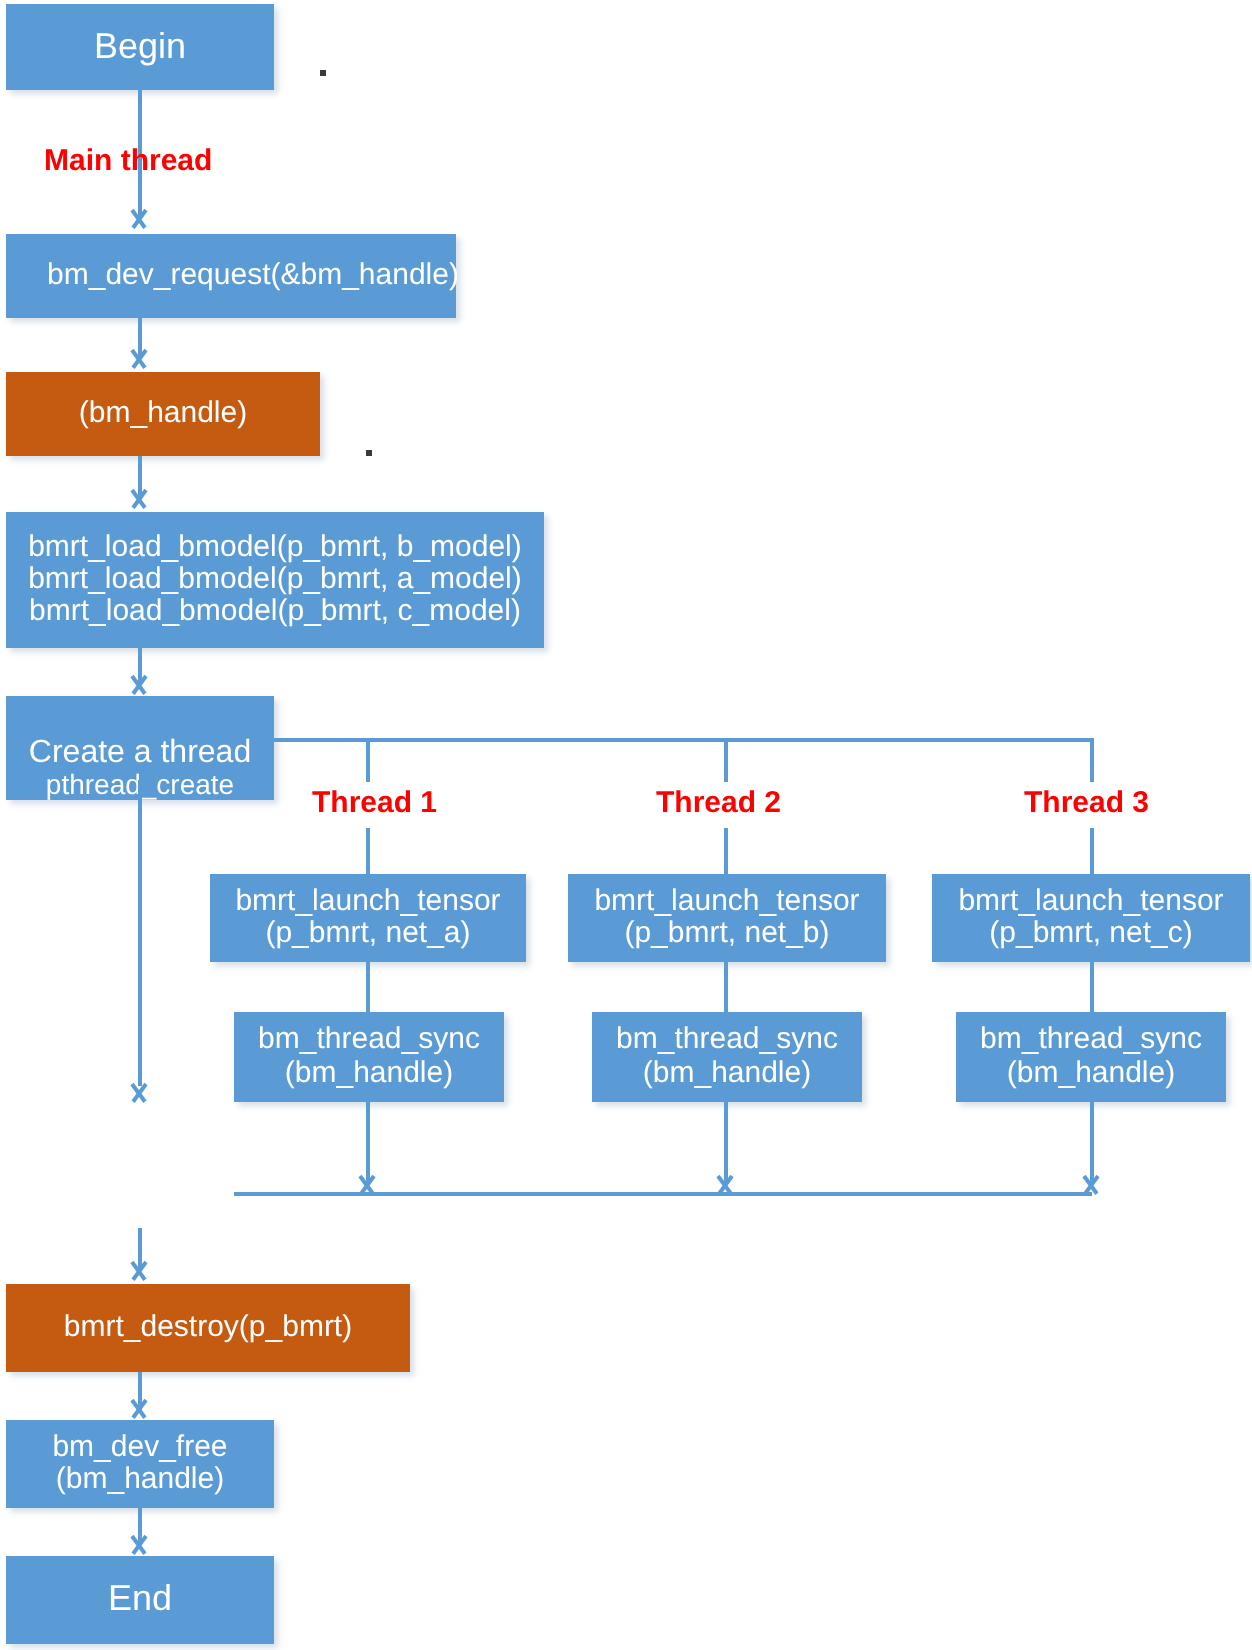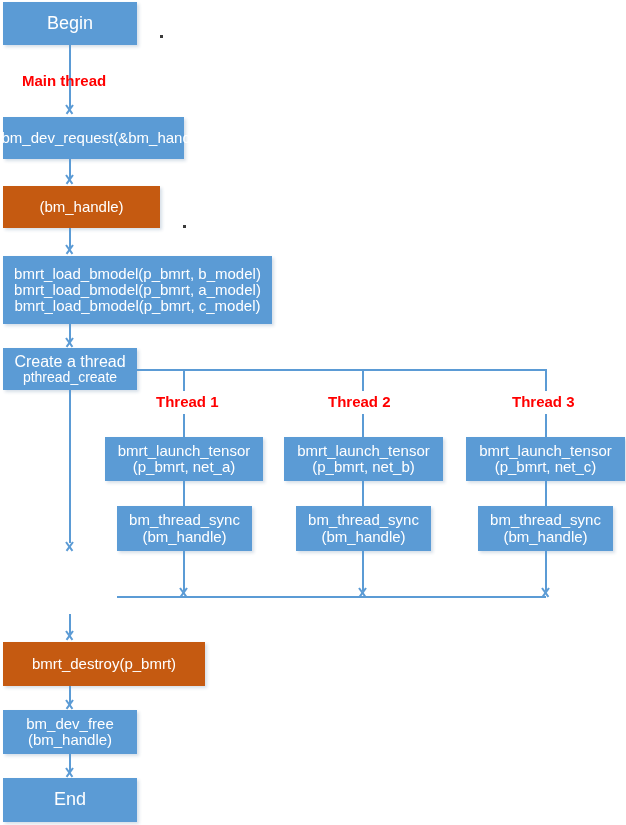--- a/index.html
+++ b/index.html
@@ -92,21 +92,21 @@
     <span class="ln">Begin</span>
   </div>
 
   <div class="dot" style="left:160px; top:35px;"></div>
 
   <div class="vline" style="left:69px; top:45px; height:63px;"></div>
   <div class="chev" style="left:64px; top:105px;"></div>
 
   <div class="label-main" style="left:22px; top:72px;">Main thread</div>
 
-  <div class="node blue" style="left:3px; top:117px; width:181px; height:42px; font-size:15px;padding-left:22px;">
+  <div class="node blue" style="left:3px; top:117px; width:225px; height:42px; font-size:15px;padding-left:22px;">
     <span class="ln">bm_dev_request(&amp;bm_handle)</span>
   </div>
 
   <div class="vline" style="left:69px; top:159px; height:20px;"></div>
   <div class="chev" style="left:64px; top:175px;"></div>
 
   <div class="node orange" style="left:3px; top:186px; width:157px; height:42px; font-size:15px;">
     <span class="ln">(bm_handle)</span>
   </div>
 
@@ -117,21 +117,21 @@
 
   <div class="node blue" style="left:3px; top:256px; width:269px; height:68px; font-size:15px;">
     <span class="ln">bmrt_load_bmodel(p_bmrt, b_model)</span>
     <span class="ln">bmrt_load_bmodel(p_bmrt, a_model)</span>
     <span class="ln">bmrt_load_bmodel(p_bmrt, c_model)</span>
   </div>
 
   <div class="vline" style="left:69px; top:324px; height:18px;"></div>
   <div class="chev" style="left:64px; top:338px;"></div>
 
-  <div class="node blue" style="left:3px; top:348px; width:134px; height:42px; font-size:16px;">
+  <div class="node blue" style="left:3px; top:348px; width:134px; height:52px; font-size:16px;justify-content:flex-end;">
     <span class="ln">Create a thread</span>
     <span class="ln" style="font-size:14px;">pthread_create</span>
   </div>
 
   <div class="vline" style="left:69px; top:390px; height:153px;"></div>
   <div class="chev" style="left:64px; top:542px;"></div>
 
   <div class="hline" style="left:137px; top:369px; width:410px;"></div>
 
   <div class="vline" style="left:183px; top:369px; height:22px;"></div>

